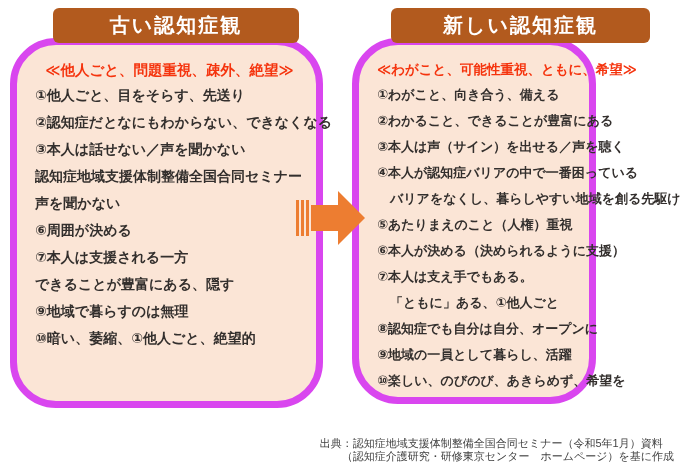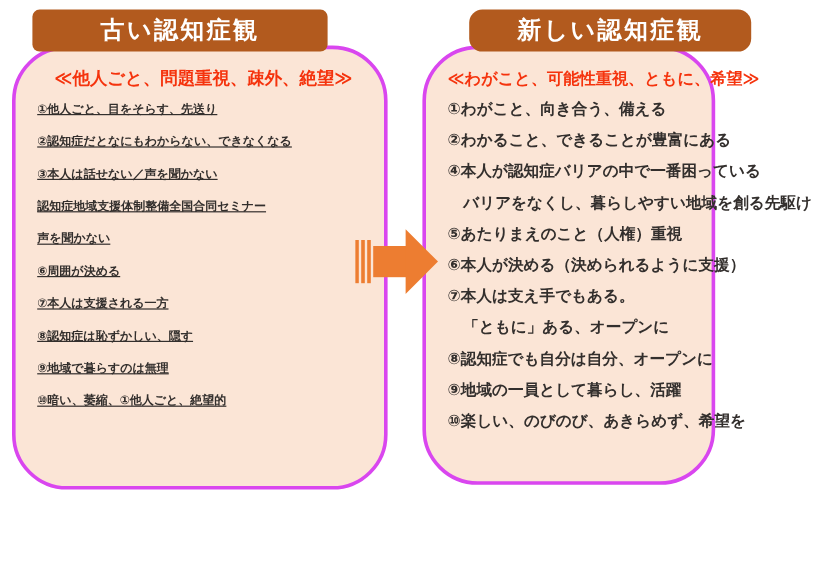--- a/index.html
+++ b/index.html
@@ -6,48 +6,48 @@
   .canvas {
     position:relative; width:680px; height:471px; background:#ffffff;
     overflow:hidden;
     font-family:"Liberation Sans","DejaVu Sans",sans-serif;
     color:#332f2d;
   }
 
   
   .panel {
     position:absolute; box-sizing:border-box;
-    background:#FBE5D6; border:3px solid #d946ef; border-radius:46px;
+    background:#FBE5D6; border:7px solid #d946ef; border-radius:46px;
     z-index:1; padding:14px 12px 0 18px;
   }
   .panel-old { left:10px;  top:38px; width:313px; height:370px; }
   .panel-new { left:352px; top:38px; width:244px; height:366px; }
 
   
   .panel-header {
     position:absolute; top:8px; height:35px; z-index:3;
     background:#B25A1E; border-radius:6px;
     color:#ffffff; font-weight:bold; font-size:20px; letter-spacing:2px;
     display:flex; align-items:center; justify-content:center;
   }
-  .header-old { left:27px;  width:246px; }
-  .header-new { left:391px; width:235px;border-radius:11px; }
+  .header-old { left:53px;  width:246px; }
+  .header-new { left:391px; width:259px; }
 
   .subtitle {
     color:#F5330D; font-weight:bold; text-align:center;
     white-space:nowrap; height:22px; line-height:22px;
   }
   .panel-old .subtitle { font-size:14.5px; }
   .panel-new .subtitle { font-size:13.5px; }
 
   .items { margin-top:1px; }
   .item {
     font-weight:600; white-space:nowrap; color:#332f2d;
   }
-  .panel-old .item { font-size:10px;   line-height:27px;text-decoration:underline; }
+  .panel-old .item { font-size:14px;   line-height:27px; }
   .panel-new .item { font-size:13px; line-height:26px; }
 
   
   .arrow-wrap { position:absolute; left:296px; top:189px; z-index:4; width:70px; height:58px; }
 
   
   .footer {
     position:absolute; right:6px; bottom:8px;
     font-size:11px; line-height:13px; color:#3f3f3f; text-align:left;
     white-space:nowrap;
@@ -65,47 +65,52 @@
   <div class="panel panel-old">
     <div class="subtitle">≪他人ごと、問題重視、疎外、絶望≫</div>
     <div class="items">
         <div class="item">①他人ごと、目をそらす、先送り</div>
         <div class="item">②認知症だとなにもわからない、できなくなる</div>
         <div class="item">③本人は話せない／声を聞かない</div>
         <div class="item">認知症地域支援体制整備全国合同セミナー</div>
         <div class="item">声を聞かない</div>
         <div class="item">⑥周囲が決める</div>
         <div class="item">⑦本人は支援される一方</div>
-        <div class="item">⑧認知症は恥ずかしい、隠す</div>
+        <div class="item">できることが豊富にある、隠す</div>
         <div class="item">⑨地域で暮らすのは無理</div>
         <div class="item">⑩暗い、萎縮、①他人ごと、絶望的</div>
       </div>
   </div>
 
   <div class="panel panel-new">
     <div class="subtitle">≪わがこと、可能性重視、ともに、希望≫</div>
     <div class="items">
         <div class="item">①わがこと、向き合う、備える</div>
         <div class="item">②わかること、できることが豊富にある</div>
+        <div class="item">③本人は声（サイン）を出せる／声を聴く</div>
         <div class="item">④本人が認知症バリアの中で一番困っている</div>
         <div class="item">　バリアをなくし、暮らしやすい地域を創る先駆け</div>
         <div class="item">⑤あたりまえのこと（人権）重視</div>
         <div class="item">⑥本人が決める（決められるように支援）</div>
         <div class="item">⑦本人は支え手でもある。</div>
-        <div class="item">　「ともに」ある、オープンに</div>
+        <div class="item">　「ともに」ある、①他人ごと</div>
         <div class="item">⑧認知症でも自分は自分、オープンに</div>
         <div class="item">⑨地域の一員として暮らし、活躍</div>
         <div class="item">⑩楽しい、のびのび、あきらめず、希望を</div>
       </div>
   </div>
 
   <div class="arrow-wrap">
     <svg width="70" height="58" viewBox="0 0 70 58" xmlns="http://www.w3.org/2000/svg">
       <rect x="0" y="11" width="3" height="36" fill="#ED7D31"></rect>
       <rect x="5" y="11" width="3" height="36" fill="#ED7D31"></rect>
       <rect x="10" y="11" width="3" height="36" fill="#ED7D31"></rect>
       <rect x="15" y="16" width="28" height="26" fill="#ED7D31"></rect>
       <polygon points="42,2 69,29 42,56" fill="#ED7D31"></polygon>
     </svg>
   </div>
 
+  <div class="footer">
+    <div class="line1">出典：認知症地域支援体制整備全国合同セミナー（令和5年1月）資料</div>
+    <div class="line2">（認知症介護研究・研修東京センター　ホームページ）を基に作成</div>
+  </div>
 
 </div>
 
 </body></html>

